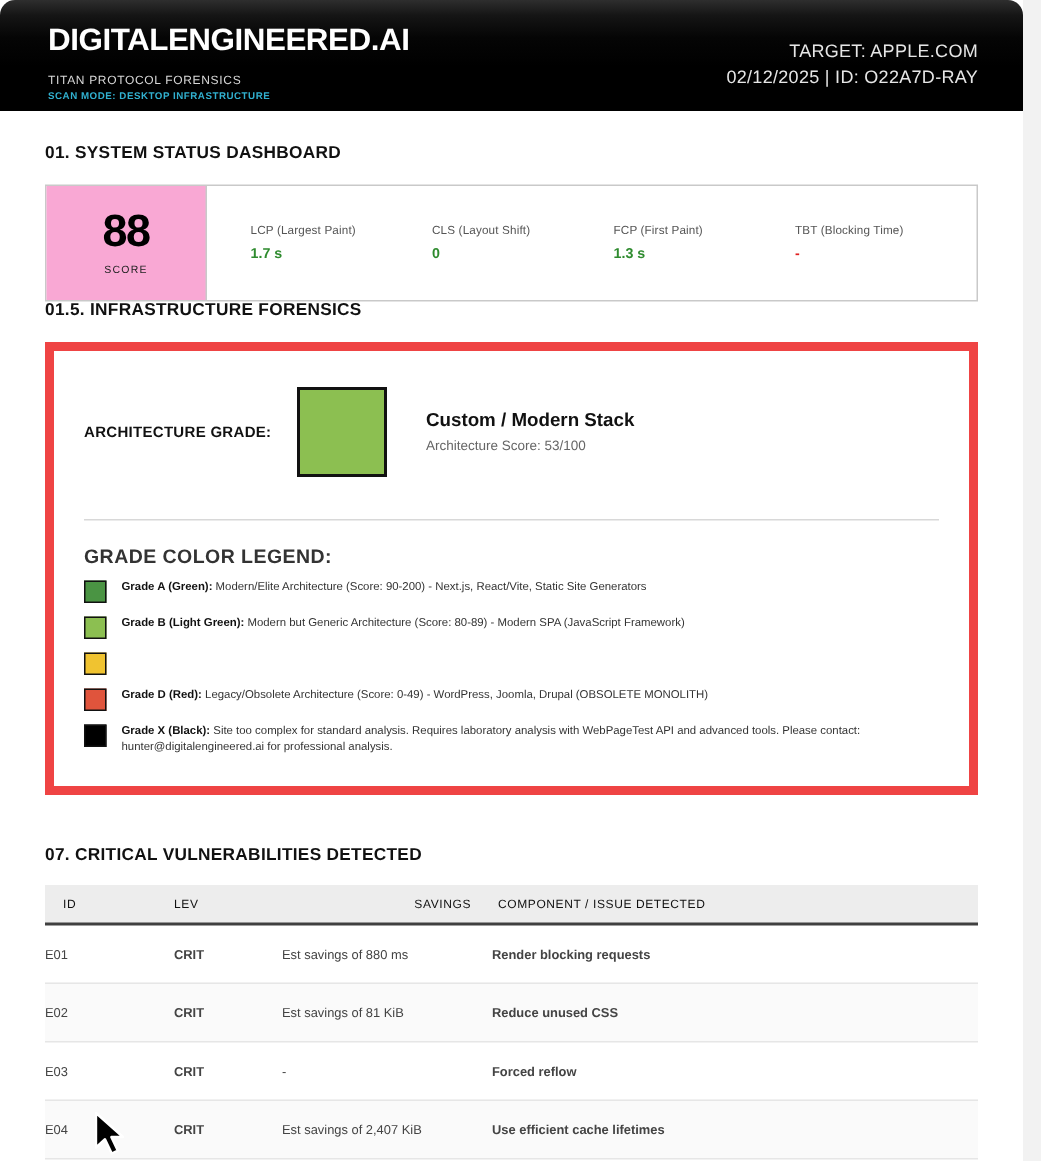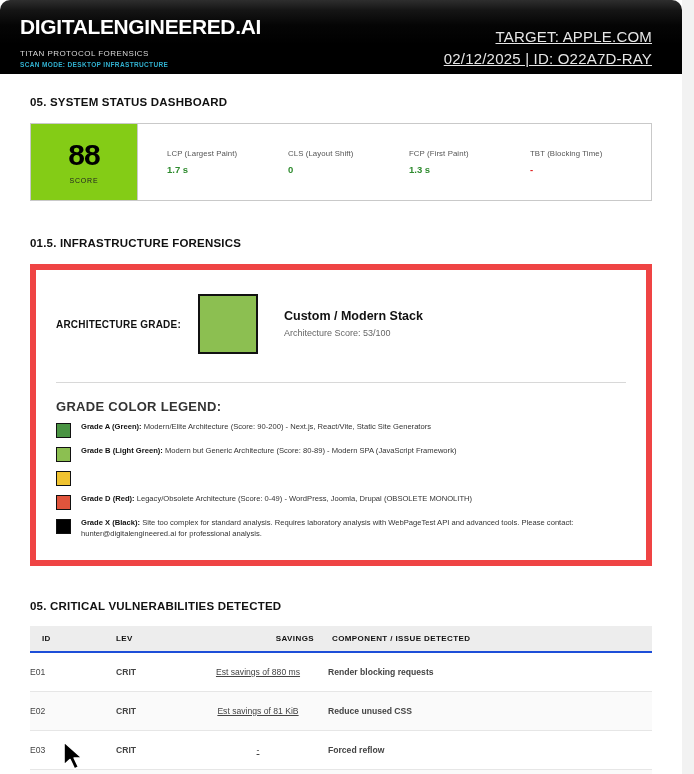--- a/index.html
+++ b/index.html
@@ -44,21 +44,21 @@
     position: relative;
     height: 74px;
     background: #000000;
     background-image: linear-gradient(to bottom, #2e2e2e 0%, #151515 14%, #050505 34%, #000000 60%);
     border-top-left-radius: 10px;
     border-top-right-radius: 10px;
     overflow: hidden;
   }
   .brand-block {
     position: absolute;
-    left: 20px;
+    left: 32px;
     top: 17px;
   }
   .brand-title {
     color: #ffffff;
     font-size: 20.5px;
     font-weight: bold;
     letter-spacing: -0.3px;
     line-height: 1;
     font-stretch: condensed;
     transform: scaleX(1.02);
@@ -80,24 +80,23 @@
     line-height: 1;
   }
   .meta-block {
     position: absolute;
     right: 30px;
     top: 26px;
     text-align: right;
   }
   .meta-line {
     color: #e6e6e6;
-    font-size: 15px;
+    font-size: 12px;
     letter-spacing: 0.2px;
     line-height: 1.45;
-    text-decoration: underline;
   }
 
   
   .content {
     padding: 0 30px;
   }
   .section-title {
     font-size: 11.5px;
     font-weight: bold;
     color: #111111;
@@ -108,21 +107,21 @@
   .dash-gap { height: 22px; }
   .dash-card {
     margin-top: 15px;
     border: 1px solid #c9c9c9;
     display: flex;
     height: 76px;
     background: #fff;
   }
   .score-cell {
     width: 124px;
-    background: #84cc16;
+    background: #f9a8d4;
     border-right: 1px solid #c9c9c9;
     display: flex;
     flex-direction: column;
     align-items: center;
     justify-content: center;
   }
   .score-value {
     font-size: 30px;
     font-weight: bold;
     color: #000;
@@ -151,21 +150,21 @@
     line-height: 1;
   }
   .metric-value {
     font-size: 9.5px;
     font-weight: bold;
     margin-top: 7px;
     line-height: 1;
   }
 
   
-  .infra-wrap { margin-top: 36px; }
+  .infra-wrap { }
   .infra-card {
     margin-top: 15px;
     border: 6px solid #ef4444;
     background: #ffffff;
     padding: 18px 20px 20px 20px;
   }
   .grade-row {
     display: flex;
     align-items: center;
     padding: 6px 0 10px 0;
@@ -233,42 +232,42 @@
   .vuln-wrap { margin-top: 34px; }
   .vuln-table {
     width: 100%;
     border-collapse: collapse;
     margin-top: 14px;
     table-layout: fixed;
   }
   .vuln-table thead th {
     background: #ededed;
     font-size: 8px;
-    font-weight: bold;
+    font-weight: normal;
     color: #111;
     letter-spacing: 0.4px;
     padding: 8px 0;
-    border-bottom: 2px solid #1d4ed8;
+    border-bottom: 2px solid #404040;
     text-align: left;
   }
   .col-id { width: 74px; padding-left: 12px !important; }
   .col-lev { width: 72px; }
   .col-sav { width: 126px; text-align: right !important; padding-right: 14px !important; }
   .col-comp { padding-left: 4px !important; }
   .vuln-table tbody td {
     font-size: 8.6px;
     padding: 14px 0;
     border-bottom: 1px solid #e6e6e6;
     color: #444;
     vertical-align: middle;
   }
   .vuln-table tbody tr.alt td { background: #fafafa; }
   td.c-id { padding-left: 12px; color: #444; }
   td.c-lev { font-weight: bold; color: #e02020; }
-  td.c-sav { text-align: center; padding-right: 14px; color: #555; text-decoration: underline; }
+  td.c-sav { text-align: left; padding-right: 14px; color: #555; }
   td.c-comp { font-weight: bold; color: #111; padding-left: 4px; }
 
   
   .cursor {
     position: absolute;
     left: 63px;
     top: 741px;
     width: 22px;
     height: 32px;
     pointer-events: none;
@@ -288,21 +287,21 @@
       </div>
       <div class="meta-block">
         <div class="meta-line">TARGET: APPLE.COM</div>
         <div class="meta-line">02/12/2025 | ID: O22A7D-RAY</div>
       </div>
     </div>
 
     <div class="content">
 
       <div class="dash-gap"></div>
-      <div class="section-title">05. SYSTEM STATUS DASHBOARD</div>
+      <div class="section-title">01. SYSTEM STATUS DASHBOARD</div>
 
       <div class="dash-card">
         <div class="score-cell">
           <div class="score-value">88</div>
           <div class="score-label">SCORE</div>
         </div>
         <div class="metrics-cell">
           <div class="metric">
             <div class="metric-name">LCP (Largest Paint)</div>
             <div class="metric-value" style="color: rgb(46, 139, 46);">1.7 s</div>
@@ -354,21 +353,21 @@
             <div class="legend-text"><b>Grade D (Red):</b><span> Legacy/Obsolete Architecture (Score: 0-49) - WordPress, Joomla, Drupal (OBSOLETE MONOLITH)</span></div>
           </div>
           <div class="legend-item">
             <div class="legend-swatch" style="background: rgb(0, 0, 0);"></div>
             <div class="legend-text"><b>Grade X (Black):</b><span> Site too complex for standard analysis. Requires laboratory analysis with WebPageTest API and advanced tools. Please contact: hunter@digitalengineered.ai for professional analysis.</span></div>
           </div>
         </div>
       </div>
 
       <div class="vuln-wrap">
-        <div class="section-title">05. CRITICAL VULNERABILITIES DETECTED</div>
+        <div class="section-title">07. CRITICAL VULNERABILITIES DETECTED</div>
 
         <table class="vuln-table">
           <thead>
             <tr>
               <th class="col-id">ID</th>
               <th class="col-lev">LEV</th>
               <th class="col-sav">SAVINGS</th>
               <th class="col-comp">COMPONENT / ISSUE DETECTED</th>
             </tr>
           </thead>

